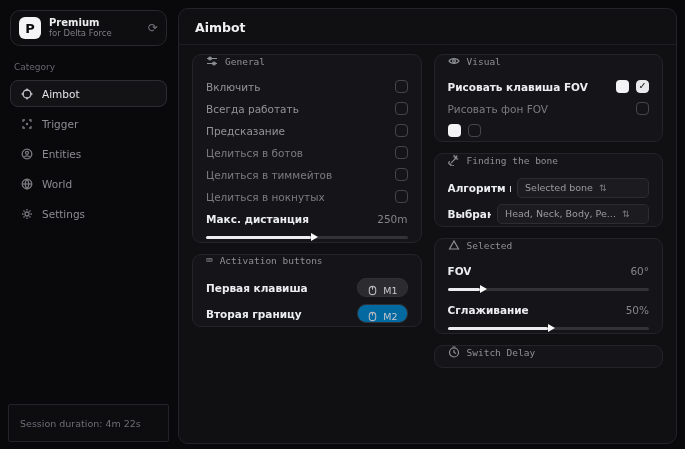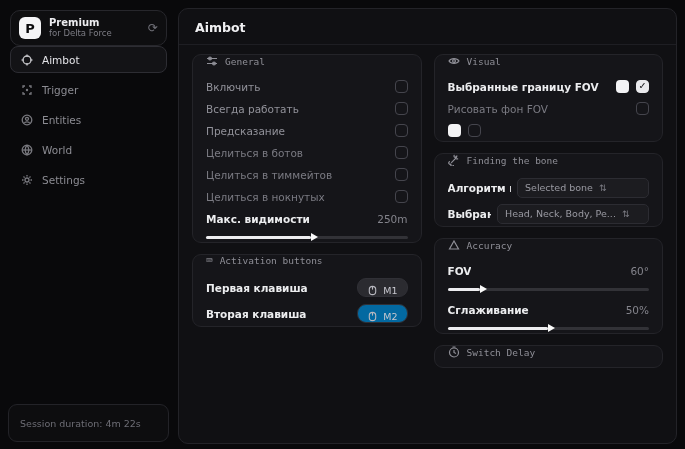--- a/index.html
+++ b/index.html
@@ -28,21 +28,21 @@
   .nav { display:flex; flex-direction:column; gap:3px; }
   .nav-item {
     display:flex; align-items:center; gap:9px; height:27px; padding:0 9px;
     border:1px solid transparent; border-radius:8px; color:#8c8c93; cursor:pointer;
   }
   .nav-item.active { border-color:#2d2d33; background:#131316; color:#e4e4e8; }
   .nav-icon { width:13px; height:13px; flex:0 0 auto; opacity:.85; display:flex; align-items:center; justify-content:center; }
   .nav-icon svg { width:12px; height:12px; stroke:currentColor; fill:none; stroke-width:1.3; }
   .session {
     position:absolute; left:8px; right:8px; bottom:7px; height:38px;
-    border:1px solid #232328; border-radius:9px; background:#0d0d0f;
+    border:1px solid #232328; border-radius:2px; background:#0d0d0f;
     display:flex; align-items:center; padding:0 11px; color:#6d6d75; font-size:9.5px;
   }
   
   .main {
     position:absolute; left:178px; top:8px; width:499px; height:436px;
     background:#101013; border:1px solid #232328; border-radius:10px; overflow:hidden;
     display:flex; flex-direction:column;
   }
   .main-header { padding:11px 16px 9px; border-bottom:1px solid #1e1e23; }
   .main-title { font-size:12.5px; font-weight:bold; color:#f0f0f2; }
@@ -111,20 +111,21 @@
 <div class="sidebar">
   <div class="brand">
     <div class="logo">P</div>
     <div class="brand-text">
       <div class="brand-title">Premium</div>
       <div class="brand-sub">for Delta Force</div>
     </div>
     <span class="refresh">⟳</span>
   </div>
 
+  <div class="cat-label">Category</div>
 
   <div class="nav">
     <div class="nav-item active">
       <span class="nav-icon">
         <svg viewBox="0 0 12 12">
             <circle cx="6" cy="6" r="4"></circle>
             <line x1="6" y1="0.5" x2="6" y2="3"></line>
             <line x1="6" y1="9" x2="6" y2="11.5"></line>
             <line x1="0.5" y1="6" x2="3" y2="6"></line>
             <line x1="9" y1="6" x2="11.5" y2="6"></line>
@@ -216,21 +217,21 @@
         </div>
         <div class="row">
           <span class="lbl-dim2">Целиться в тиммейтов</span>
           <span class="cb"></span>
         </div>
         <div class="row">
           <span class="lbl-dim2">Целиться в нокнутых</span>
           <span class="cb"></span>
         </div>
         <div class="row slider-row">
-          <span class="lbl-bright">Макс. видимости</span>
+          <span class="lbl-bright">Макс. дистанция</span>
           <span class="val">250m</span>
         </div>
         <div class="slider">
           <div class="track"></div>
           <div class="fill" style="width: 52%;">
             <span class="thumb"></span>
           </div>
         </div>
       </div>
 
@@ -243,21 +244,21 @@
           <span class="lbl-bright">Первая клавиша</span>
           <span class="keybtn m1">
             <svg viewBox="0 0 12 12">
                 <rect x="2.5" y="1.5" width="7" height="9" rx="3.5"></rect>
                 <line x1="6" y1="1.5" x2="6" y2="5"></line>
               </svg>
             <span>M1</span>
           </span>
         </div>
         <div class="row" style="min-height:25px">
-          <span class="lbl-bright">Вторая клавиша</span>
+          <span class="lbl-bright">Вторая границу</span>
           <span class="keybtn m2">
             <svg viewBox="0 0 12 12">
                 <rect x="2.5" y="1.5" width="7" height="9" rx="3.5"></rect>
                 <line x1="6" y1="1.5" x2="6" y2="5"></line>
               </svg>
             <span>M2</span>
           </span>
         </div>
       </div>
     </div>
@@ -266,21 +267,21 @@
 
       <div class="card">
         <div class="card-head">
           <svg viewBox="0 0 12 12">
               <path d="M1 6 C3 2.8 9 2.8 11 6 C9 9.2 3 9.2 1 6 Z"></path>
               <circle cx="6" cy="6" r="1.4"></circle>
             </svg>
           <span>Visual</span>
         </div>
         <div class="row">
-          <span class="lbl-bright">Выбранные границу FOV</span>
+          <span class="lbl-bright">Рисовать клавиша FOV</span>
           <span class="ctl-group">
             <span class="swatch"></span>
             <span class="cb checked"></span>
           </span>
         </div>
         <div class="row">
           <span class="lbl-dim2">Рисовать фон FOV</span>
           <span class="cb"></span>
         </div>
         <div class="row">
@@ -312,21 +313,21 @@
             <span class="dd-arrows">⇅</span>
           </span>
         </div>
       </div>
 
       <div class="card">
         <div class="card-head">
           <svg viewBox="0 0 12 12">
               <path d="M6 2 L10.5 10 H1.5 Z"></path>
             </svg>
-          <span>Accuracy</span>
+          <span>Selected</span>
         </div>
         <div class="row slider-row" style="margin-top:0">
           <span class="lbl-bright">FOV</span>
           <span class="val">60°</span>
         </div>
         <div class="slider">
           <div class="track"></div>
           <div class="fill" style="width: 16%;">
             <span class="thumb"></span>
           </div>

